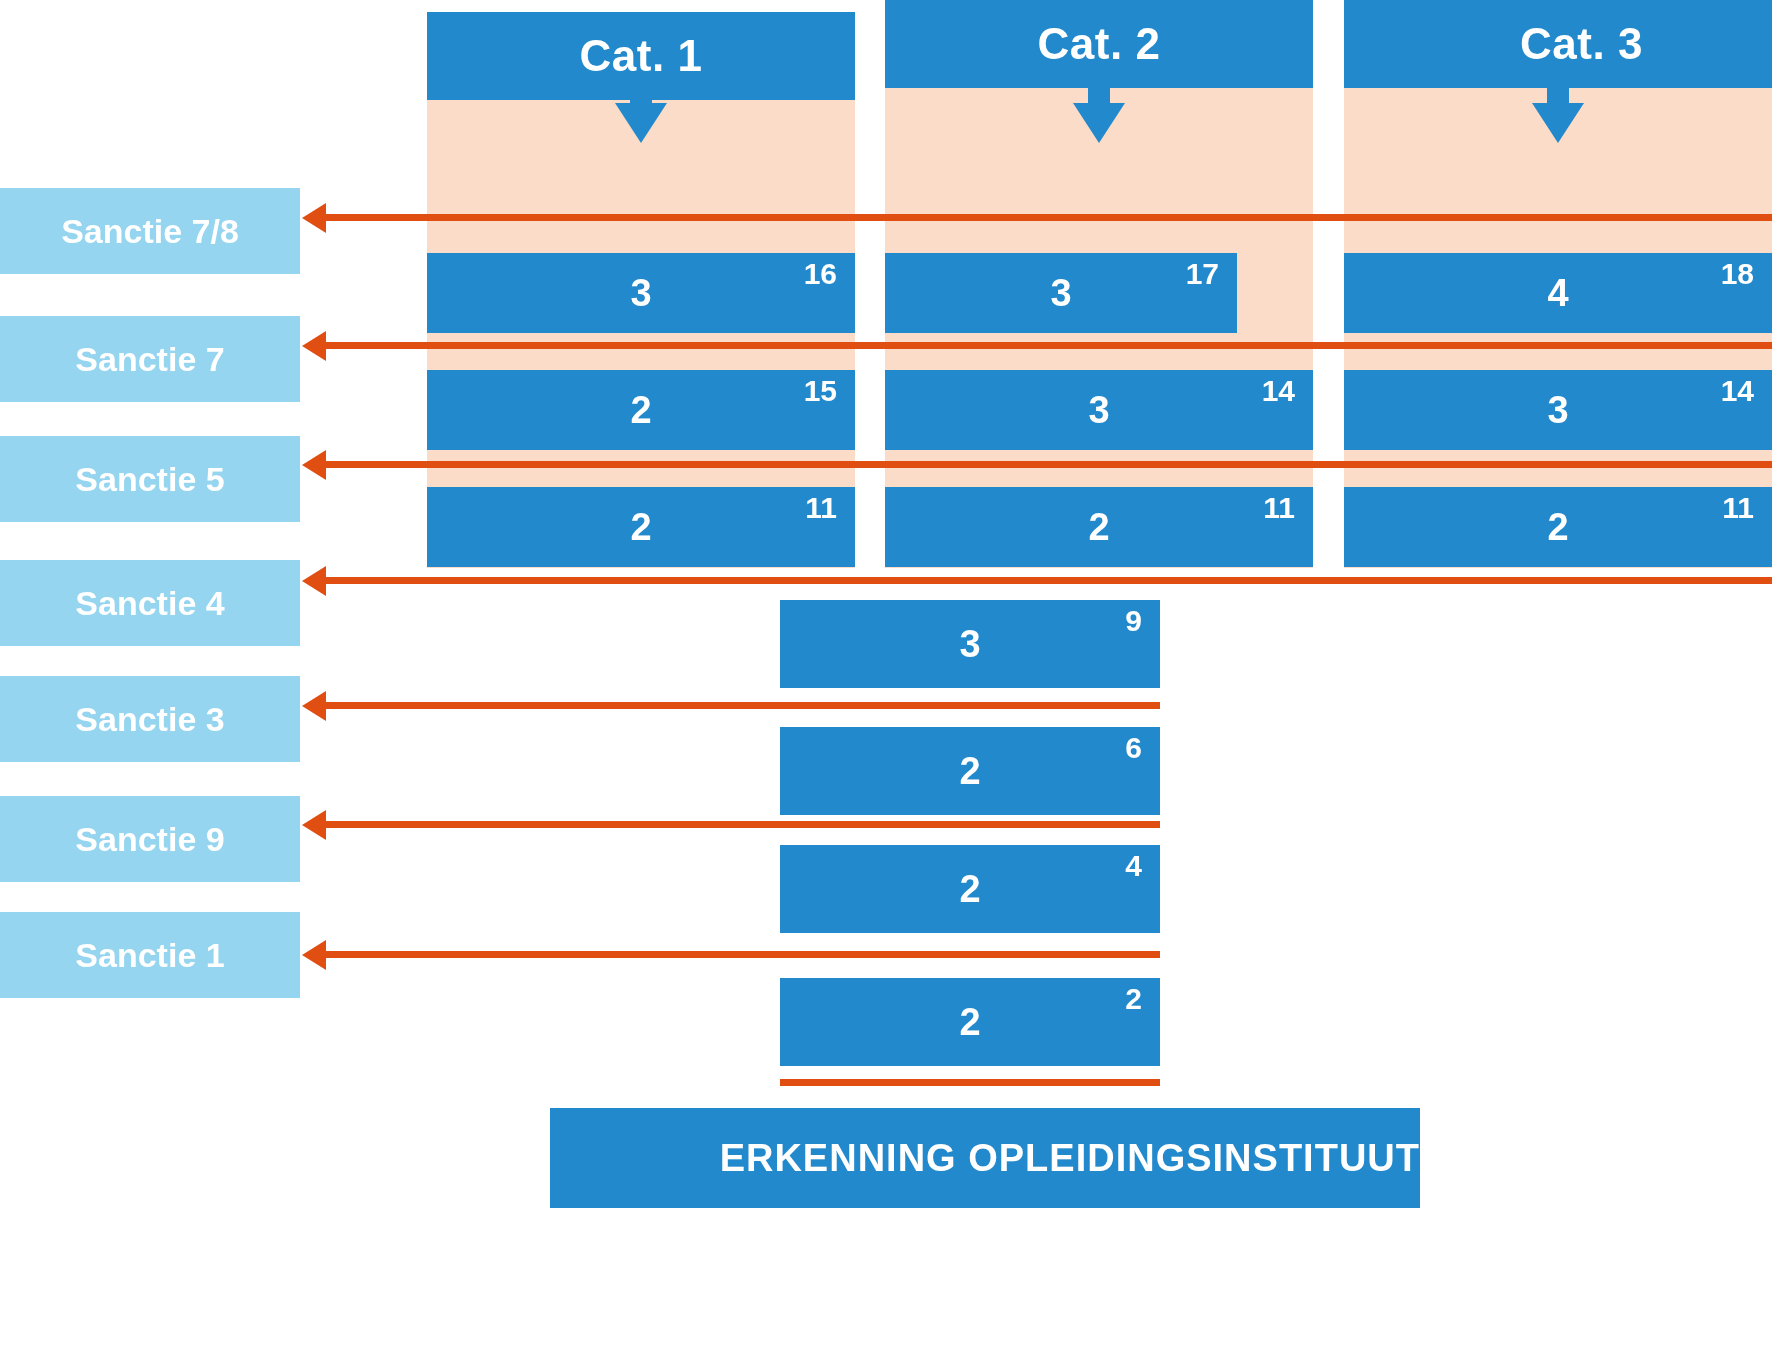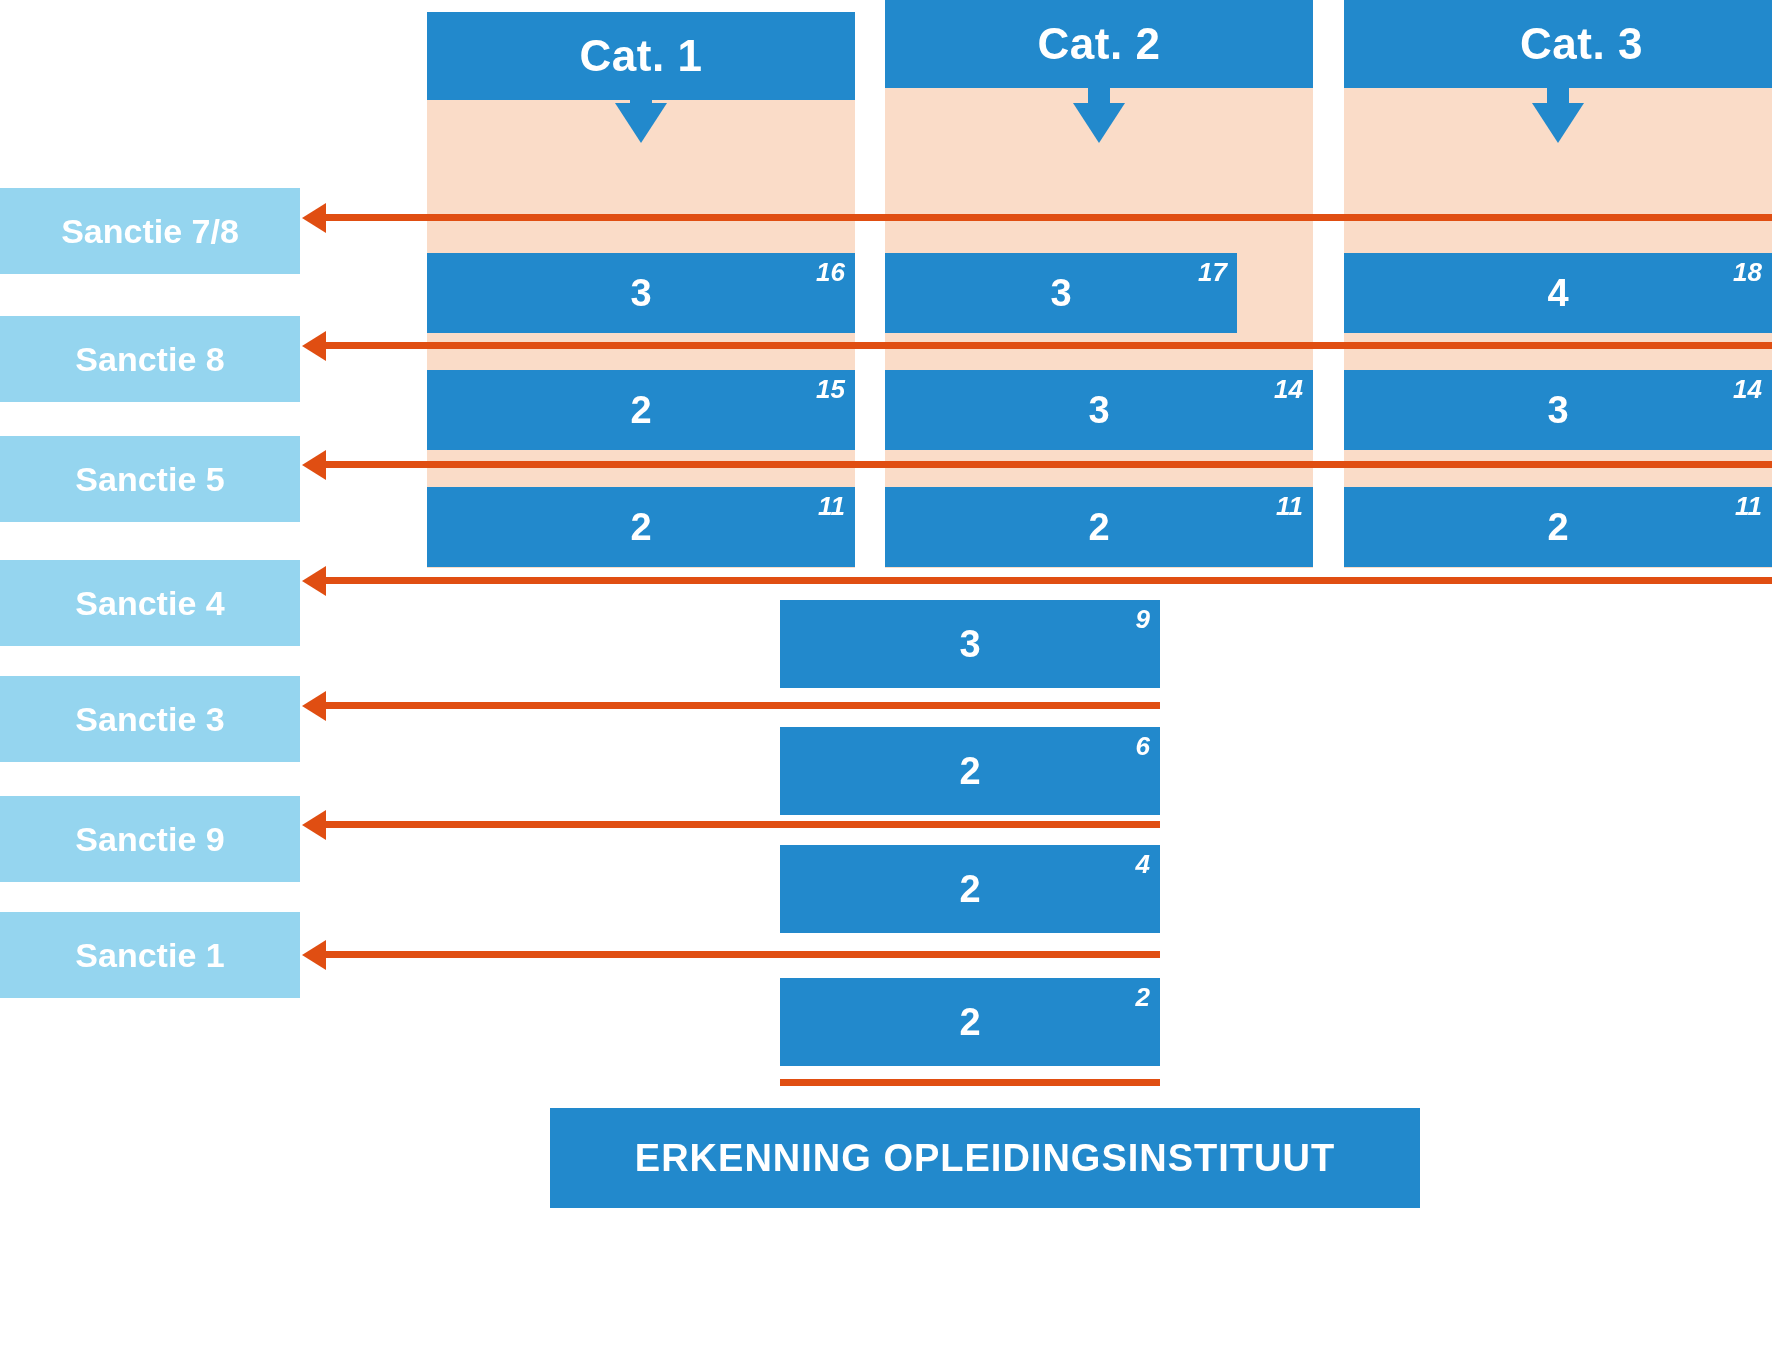--- a/index.html
+++ b/index.html
@@ -71,26 +71,25 @@
     left:0;right:0;
     top:50%;
     transform:translateY(-50%);
     text-align:center;
     font-size:38px;
     font-weight:bold;
     line-height:1;
   }
   .block .sup-val{
     position:absolute;
-    right:10px;
+    right:18px;
     top:6px;
-    font-size:26px;
-    font-weight:bold;
-    line-height:1;
-    font-style:italic;
+    font-size:30px;
+    font-weight:bold;
+    line-height:1;
   }
 
   
   .arrow-line{
     position:absolute;
     height:7px;
     background:#e04e12;
   }
   .arrow-head{
     position:absolute;
@@ -108,21 +107,21 @@
   
   .banner{
     position:absolute;
     background:#2289cc;
     color:#ffffff;
     font-weight:bold;
     font-size:38px;
     letter-spacing:1px;
     display:flex;
     align-items:center;
-    justify-content:center;
+    justify-content:flex-end;
     line-height:1;
   }
 </style>
 </head>
 <body>
 
 <div id="stage">
 
   <div class="peach-col" style="left:427px; top:88px; width:428px; height:480px;"></div>
   <div class="peach-col" style="left:885px; top:88px; width:428px; height:480px;"></div>
@@ -199,21 +198,21 @@
   </div>
   <div class="block" style="left:780px; top:978px; width:380px; height:88px;">
     <span class="sup-val">2</span>
     <span class="center-val">2</span>
   </div>
 
   <div class="sanctie" style="left:0px; top:188px; width:300px; height:86px;">
     <span>Sanctie 7/8</span>
   </div>
   <div class="sanctie" style="left:0px; top:316px; width:300px; height:86px;">
-    <span>Sanctie 8</span>
+    <span>Sanctie 7</span>
   </div>
   <div class="sanctie" style="left:0px; top:436px; width:300px; height:86px;">
     <span>Sanctie 5</span>
   </div>
   <div class="sanctie" style="left:0px; top:560px; width:300px; height:86px;">
     <span>Sanctie 4</span>
   </div>
   <div class="sanctie" style="left:0px; top:676px; width:300px; height:86px;">
     <span>Sanctie 3</span>
   </div>

